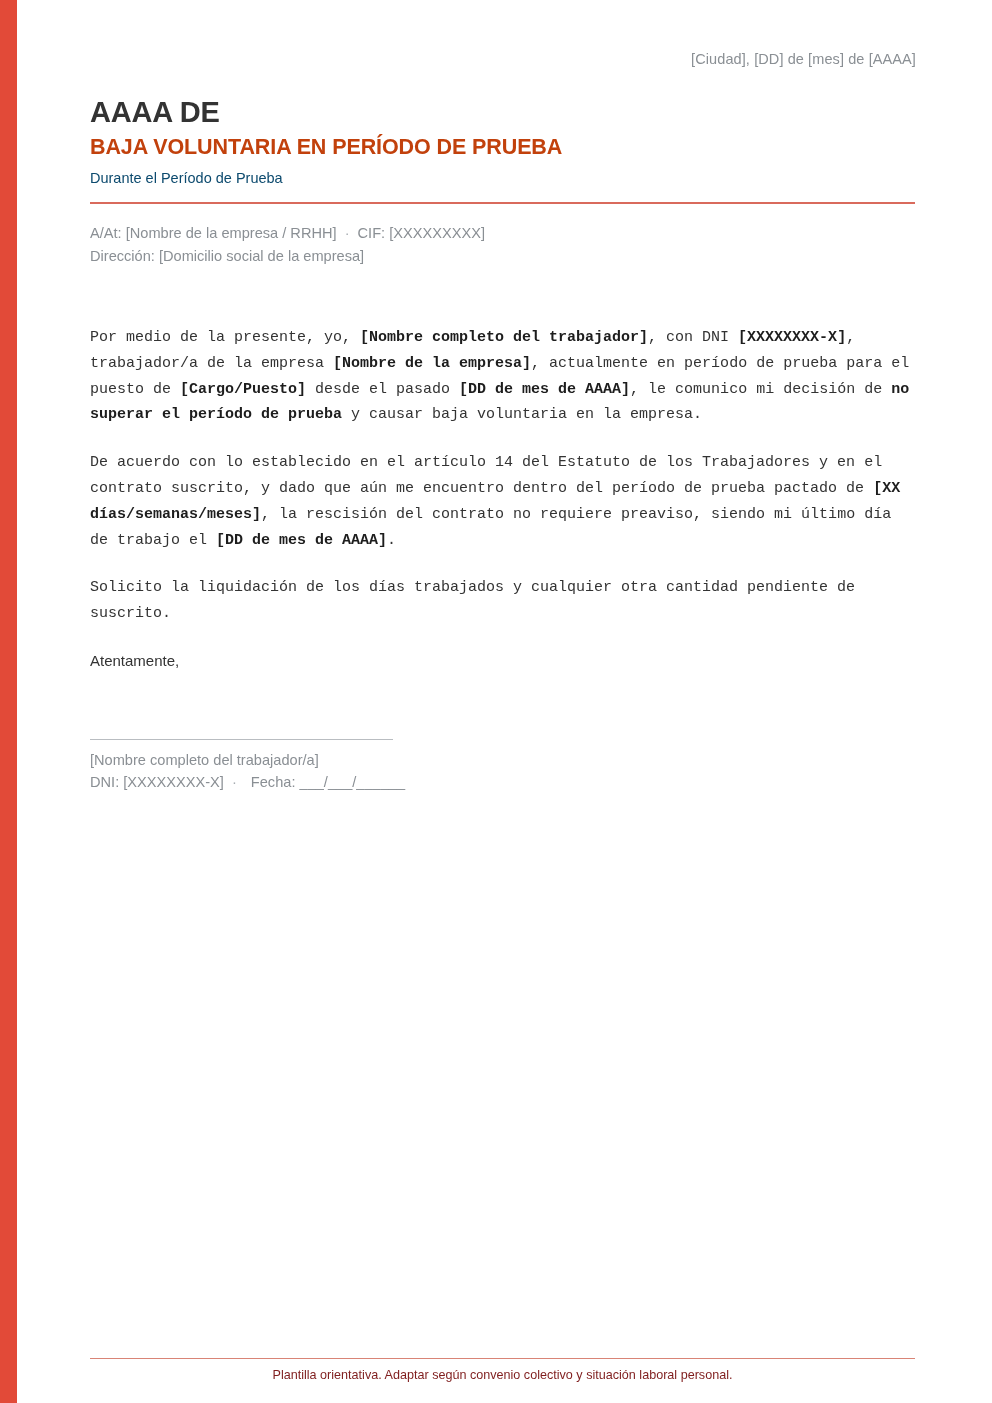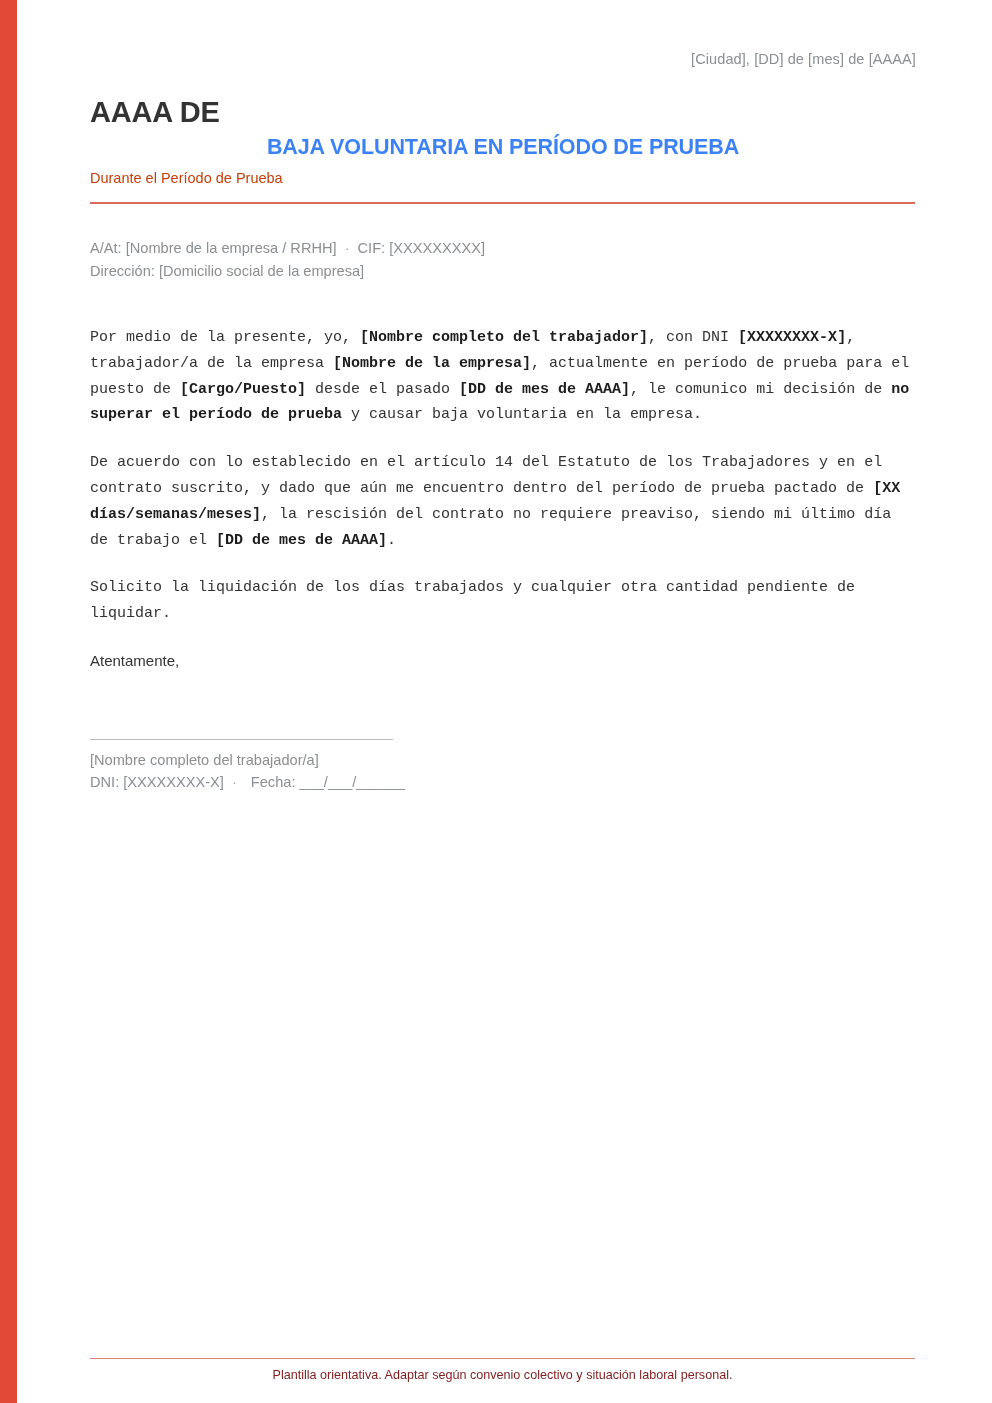--- a/index.html
+++ b/index.html
@@ -63,30 +63,29 @@
     font-size: 29px;
     font-weight: bold;
     color: #333333;
     letter-spacing: -0.2px;
     line-height: 1.12;
     margin: 0;
   }
   .title-sub {
     font-size: 21.5px;
     font-weight: bold;
-    color: #3b82f6;
+    color: #c2410c;
     letter-spacing: -0.1px;
     line-height: 1.25;
     margin: 6px 0 0 0;
-    text-align: center;
   }
   .title-tag {
     font-size: 14.5px;
     font-weight: normal;
-    color: #c2410c;
+    color: #0c4a6e;
     line-height: 1.3;
     margin: 8px 0 0 0;
   }
 
   .header-rule {
     position: absolute;
     left: 0;
     top: 202px;
     width: 825px;
     height: 2px;
@@ -95,21 +94,20 @@
 
   
   .recipient {
     position: absolute;
     left: 0;
     top: 222px;
     width: 826px;
     font-size: 14.6px;
     color: #8a8f94;
     line-height: 1.57;
-    margin-top: 15px;
   }
   .recipient .sep {
     padding: 0 4px;
     color: #a8adb2;
   }
 
   
   .salutation {
     position: absolute;
     left: 0;
@@ -239,21 +237,21 @@
     </div>
 
 
     <div class="body-area">
 
       <p class="para"><span>Por medio de la presente, yo, </span><b>[Nombre completo del trabajador]</b><span>, con DNI </span><b>[XXXXXXXX-X]</b><span>, trabajador/a de la empresa </span><b>[Nombre de la empresa]</b><span>, actualmente en período de prueba para el puesto de </span><b>[Cargo/Puesto]</b><span> desde el pasado </span><b>[DD de mes de AAAA]</b><span>, le comunico mi decisión de </span><b>no superar el período de prueba</b><span> y causar baja voluntaria en la empresa.</span></p>
 
       <p class="para"><span>De acuerdo con lo establecido en el artículo 14 del Estatuto de los Trabajadores y en el contrato suscrito, y dado que aún me encuentro dentro del período de prueba pactado de </span><b>[XX días/semanas/meses]</b><span>, la rescisión del contrato no requiere preaviso, siendo mi último día de trabajo el </span><b>[DD de mes de AAAA]</b><span>.</span></p>
 
 
-      <p class="para">Solicito la liquidación de los días trabajados y cualquier otra cantidad pendiente de liquidar.</p>
+      <p class="para">Solicito la liquidación de los días trabajados y cualquier otra cantidad pendiente de suscrito.</p>
 
     </div>
 
     <div class="closing">Atentamente,</div>
 
     <div class="sign-line"></div>
     <div class="sign-name">[Nombre completo del trabajador/a]</div>
     <div class="sign-dni">
       <span>DNI:</span>
       <span>[XXXXXXXX-X]</span>

